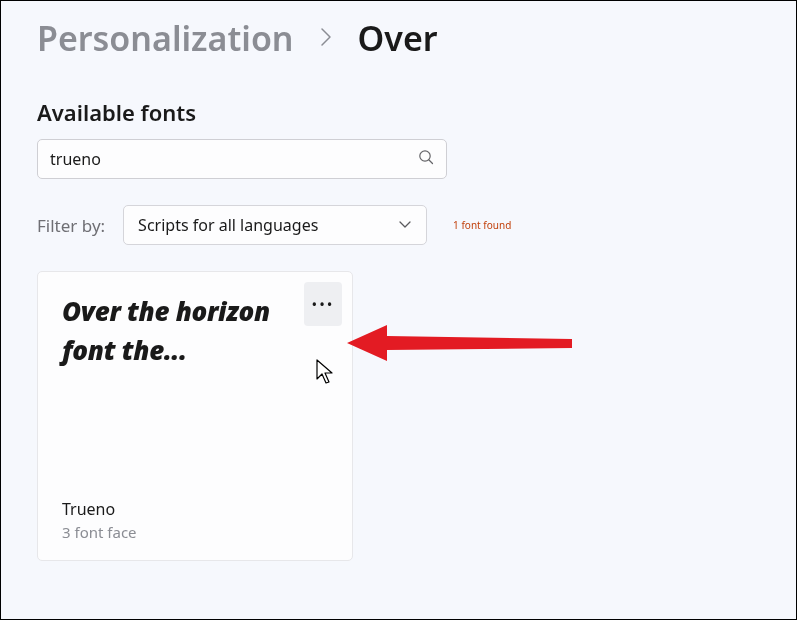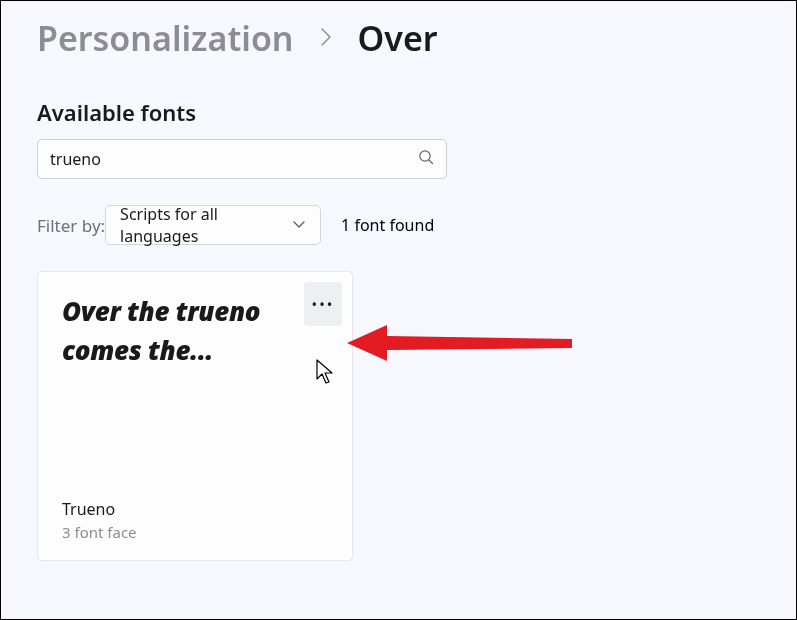--- a/index.html
+++ b/index.html
@@ -62,51 +62,52 @@
       font-family: inherit;
     }
     .search-icon {
       width: 16px;
       height: 16px;
       color: #646468;
     }
     .filter-row {
       display: flex;
       align-items: center;
+      gap: 18px;
       margin-bottom: 26px;
     }
     .filter-label {
       font-size: 17px;
       color: #6f6f74;
     }
     .filter-dropdown {
       display: flex;
       align-items: center;
       justify-content: space-between;
-      width: 216px;
+      width: 304px;
       height: 40px;
       background: #fdfdfe;
       border: 1px solid #d5d5da;
       border-radius: 5px;
       padding: 0 14px;
       cursor: pointer;
     }
     .filter-dropdown-text {
       font-size: 16px;
       color: #1a1a1a;
     }
     .chevron {
       width: 14px;
       height: 14px;
       color: #5a5a5e;
     }
     .result-count {
-      font-size: 16px;
-      color: #000000;
-      margin-left: 20px;
+      font-size: 10px;
+      color: #c2410c;
+      margin-left: 8px;
     }
     .font-card {
       width: 316px;
       height: 290px;
       background: #fdfdfe;
       border: 1px solid #e7e7ea;
       border-radius: 5px;
       padding: 20px 20px 18px 24px;
       display: flex;
       flex-direction: column;
@@ -204,21 +205,21 @@
         </svg>
       </span>
     </div>
     <span class="result-count">1 font found</span>
   </div>
 
   <div class="font-card">
     <button class="more-btn">
       <span class="more-dots">•••</span>
     </button>
-    <div class="font-preview">Over the trueno comes the...</div>
+    <div class="font-preview">Over the horizon font the...</div>
     <div class="card-footer">
       <div class="font-name">Trueno</div>
       <div class="font-faces">3 font face</div>
     </div>
   </div>
 </div>
 
 <svg class="arrow-overlay" width="230" height="44">
   <defs>
     <linearGradient id="redgrad" x1="0%" y1="0%" x2="100%" y2="0%">

